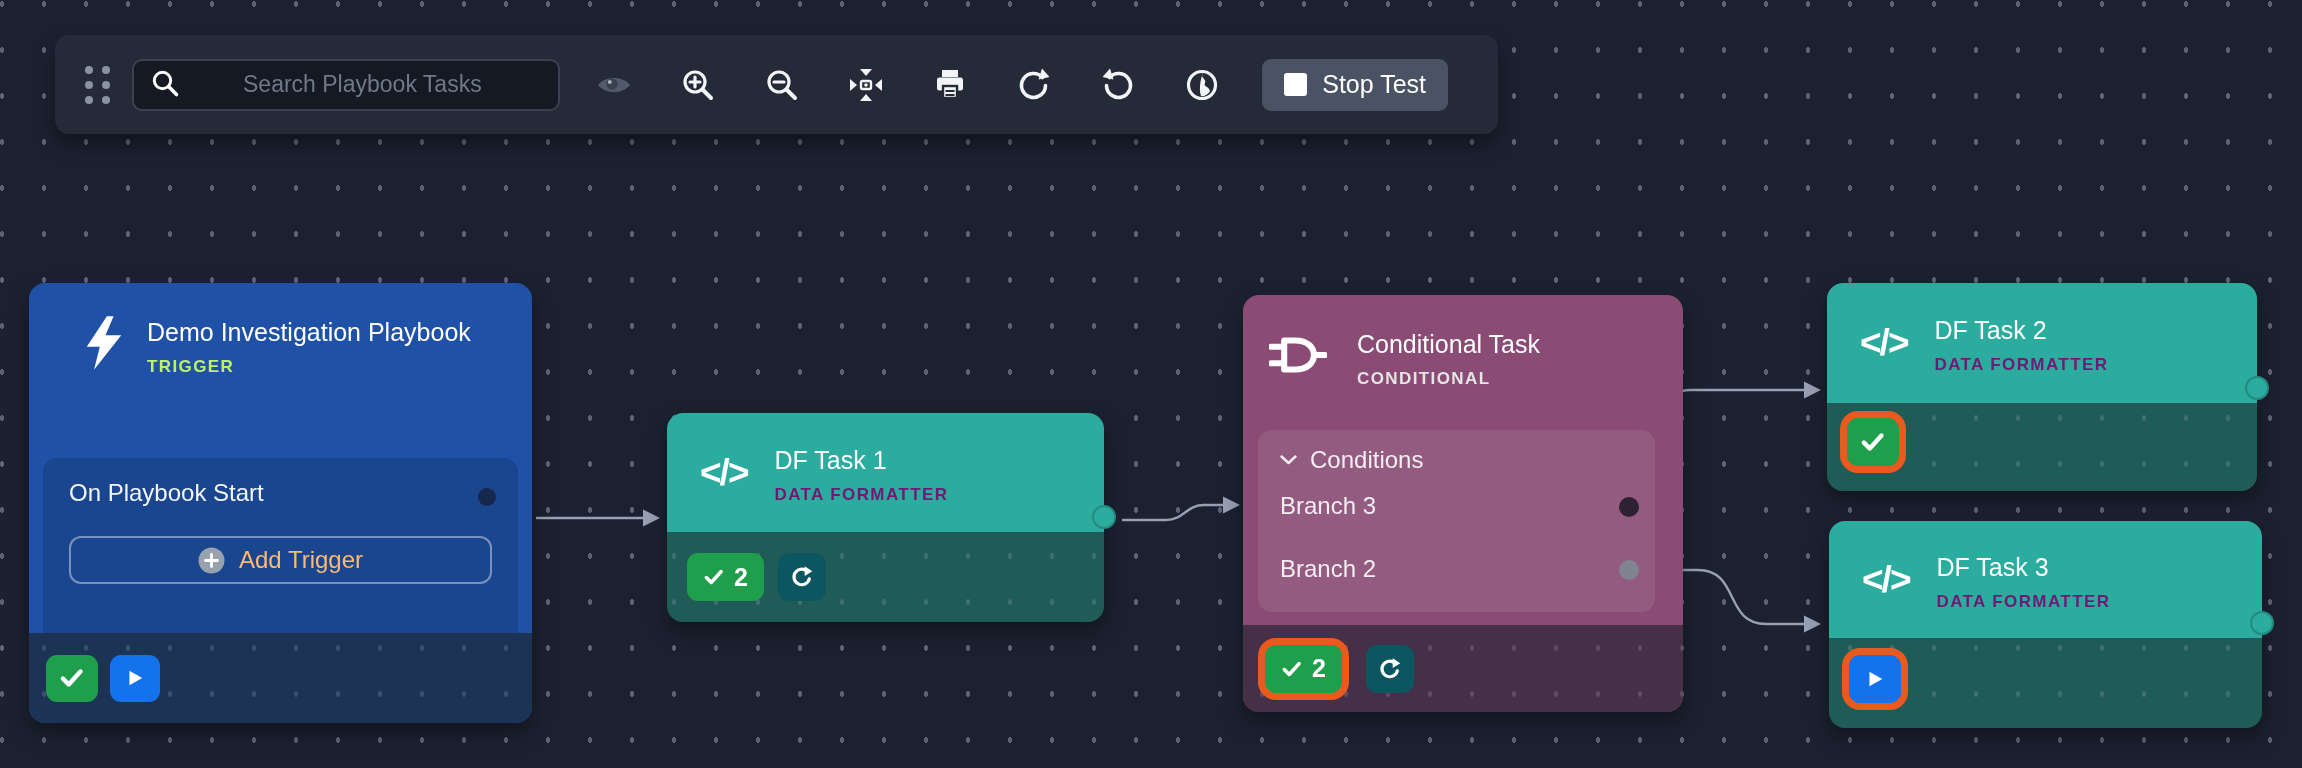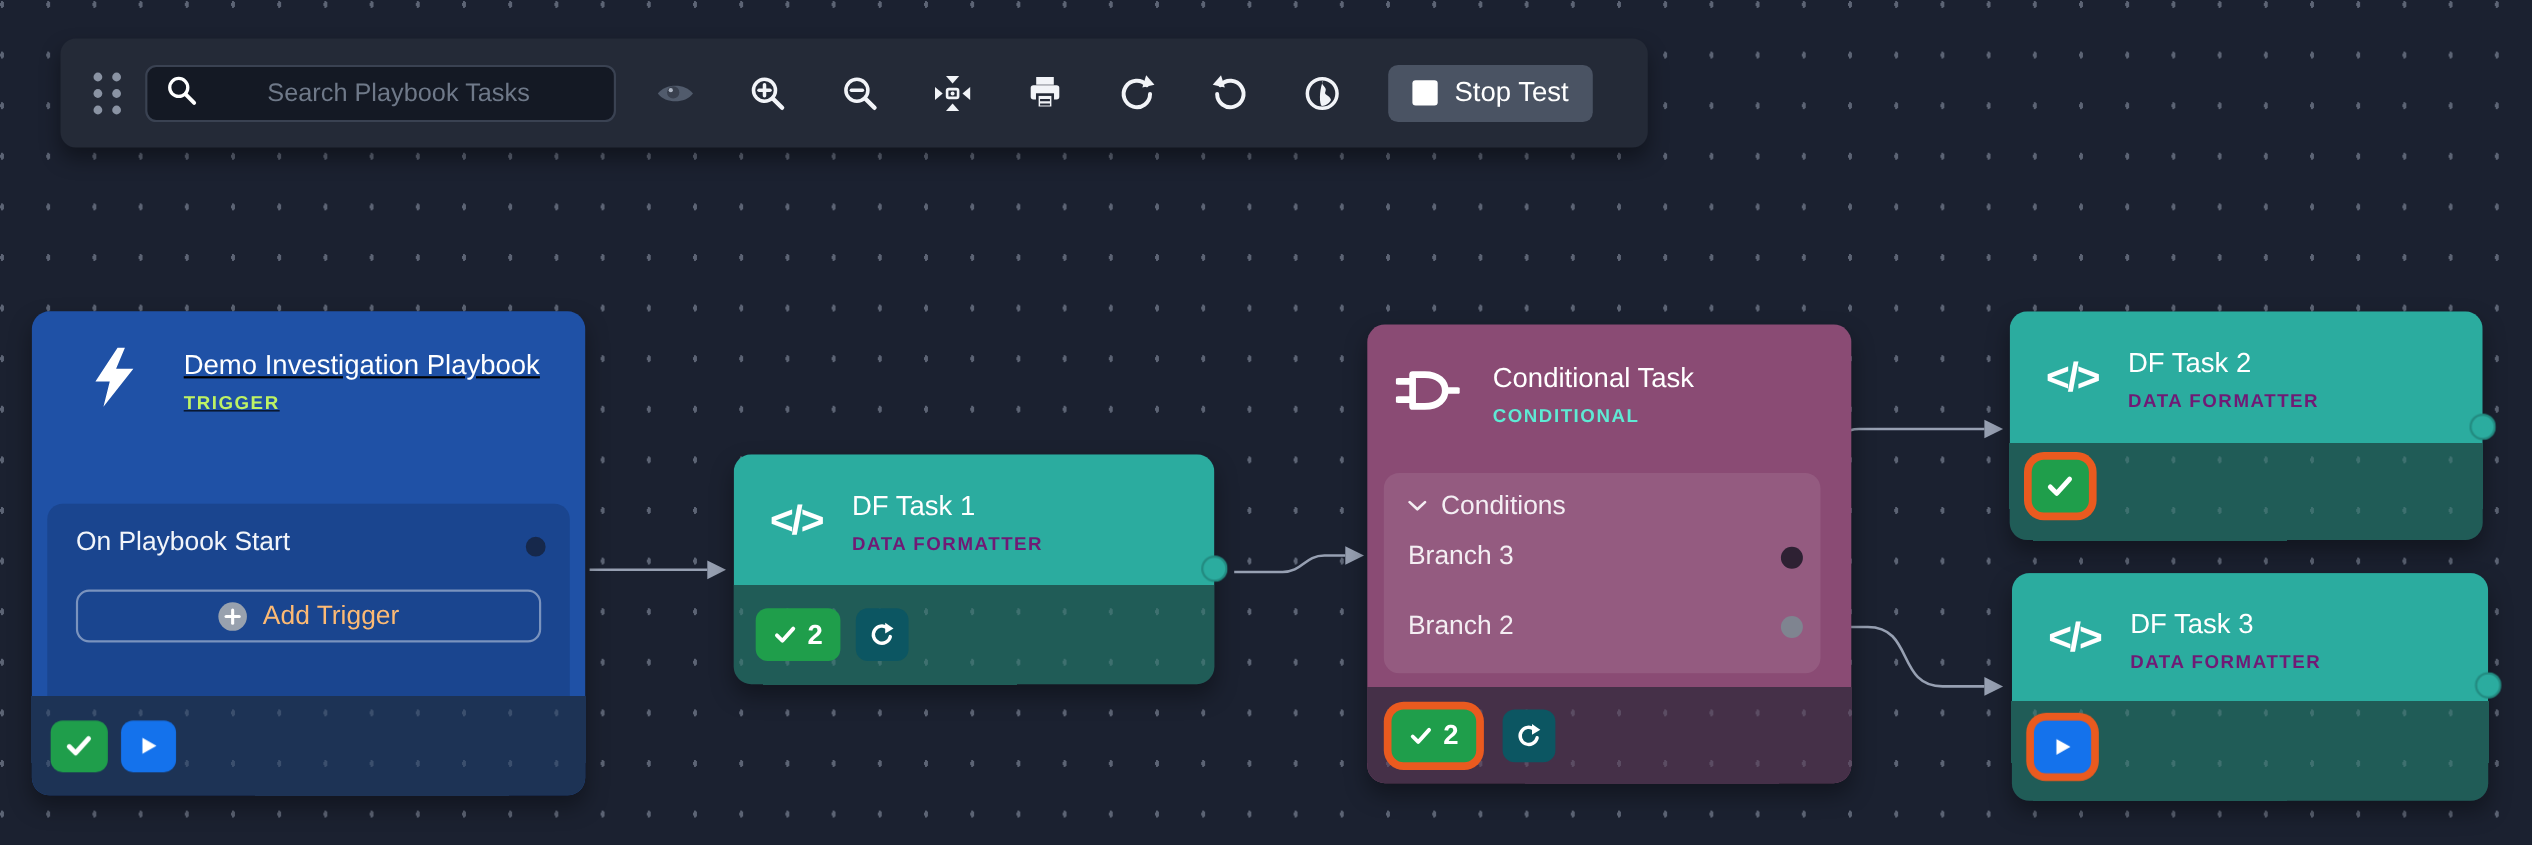--- a/index.html
+++ b/index.html
@@ -43,21 +43,21 @@
   .badge.icon-only{width:52px;padding:0;}
   .badge.play{background:var(--run-blue,#1472ec);}
   .ring{box-shadow:0 0 0 7px var(--highlight-orange,#ea5a1f);}
   .rerun-btn{width:48px;height:48px;border-radius:11px;background:var(--rerun-teal,#0c5662);display:flex;
              align-items:center;justify-content:center;border:none;cursor:pointer;}
   .port{position:absolute;border-radius:50%;}
   .code-glyph{color:#fff;font-weight:700;font-size:37px;letter-spacing:-2px;}
 
   
   #trigger-node{left:29px;top:283px;width:503px;height:440px;background:var(--trigger-node,#1f51a6);}
-  .trig-head{display:flex;align-items:center;gap:40px;padding:30px 28px 0 52px;text-decoration:underline;}
+  .trig-head{display:flex;align-items:center;gap:20px;padding:30px 28px 0 52px;}
   .trig-head .titles{width:330px;}
   #trigger-node .n-type{color:#bef264;}
   .trig-panel{position:absolute;left:14px;top:175px;width:475px;height:208px;border-radius:14px;
               background:rgba(8,18,40,.18);box-sizing:border-box;padding-left:48px;}
   .trig-row{position:absolute;left:26px;top:21px;color:#f2f5fa;font-size:24px;}
   .trig-port{right:22px;top:30px;width:18px;height:18px;background:#16284b;}
   .add-trigger{position:absolute;left:26px;right:26px;top:78px;height:48px;border:2px solid rgba(255,255,255,.42);
                border-radius:12px;background:transparent;display:flex;align-items:center;justify-content:center;
                gap:14px;color:#fdba74;font-size:24px;cursor:pointer;}
   .trig-footer{position:absolute;left:0;right:0;bottom:0;height:90px;background-color:var(--trigger-footer,#1d3355);
@@ -76,21 +76,21 @@
   #df1-node{left:667px;top:413px;width:437px;height:209px;}
   #df1-node .df-head{height:119px;}
   #df2-node{left:1827px;top:283px;width:430px;height:208px;}
   #df2-node .df-head{height:120px;}
   #df3-node{left:1829px;top:521px;width:433px;height:207px;}
   #df3-node .df-head{height:117px;}
 
   
   #cond-node{left:1243px;top:295px;width:440px;height:417px;background:var(--conditional-node,#8a4b74);}
   .cond-head{display:flex;align-items:center;gap:30px;padding:30px 24px 0 26px;}
-  #cond-node .n-type{color:#5eead4;}
+  #cond-node .n-type{color:#e5e5e5;}
   .cond-panel{position:absolute;left:15px;top:135px;width:397px;height:182px;border-radius:14px;
               background:rgba(255,255,255,.09);}
   .cond-row{position:absolute;left:22px;color:#f4eef3;font-size:24px;display:flex;align-items:center;gap:13px;}
   .cond-row.hdr{top:16px;cursor:pointer;}
   .b1{top:62px;}
   .b2{top:125px;}
   .bdot{right:16px;width:20px;height:20px;}
   .bdot.d1{top:67px;background:#2e2133;}
   .bdot.d2{top:130px;background:#7f8490;}
   .cond-footer{position:absolute;left:0;right:0;bottom:0;height:87px;background-color:var(--conditional-footer,#453048);

